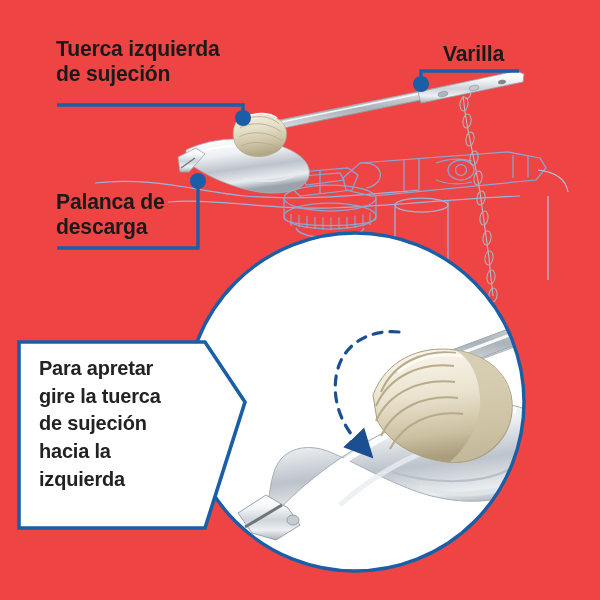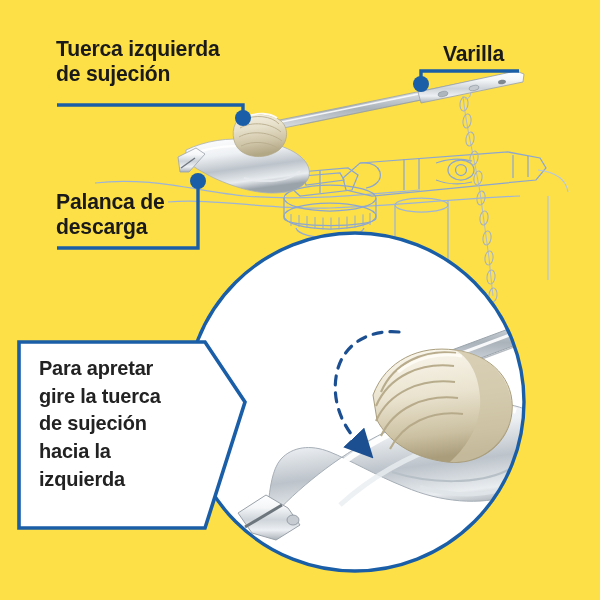--- a/index.html
+++ b/index.html
@@ -1,18 +1,18 @@
 <!DOCTYPE html>
 <html><head>
 <meta charset="utf-8">
 <style>
   html,body{margin:0;padding:0;background:#ffffff;}
   body{width:600px;height:600px;overflow:hidden;
        font-family:"Liberation Sans","DejaVu Sans",sans-serif;}
-  #stage{position:relative;width:600px;height:600px;background:#fde047;}
+  #stage{position:relative;width:600px;height:600px;background:#ef4444;}
   #art{position:absolute;left:0;top:0;width:600px;height:600px;}
   .lbl{position:absolute;color:#1a1a1a;font-weight:700;line-height:1.12;
        letter-spacing:-0.2px;white-space:pre-line;
        font-family:"Liberation Sans","DejaVu Sans",sans-serif;}
   #lbl-tuerca{left:56px;top:36px;font-size:22.5px;transform:scaleX(.94);transform-origin:left top;}
   #lbl-varilla{left:443px;top:41px;font-size:22.5px;transform:scaleX(.94);transform-origin:left top;}
   #lbl-palanca{left:56px;top:189px;font-size:22.5px;transform:scaleX(.94);transform-origin:left top;}
   #lbl-callout{left:39px;top:354px;font-size:21px;line-height:1.32;color:#222;
        transform:scaleX(.95);transform-origin:left top;}
 </style>

